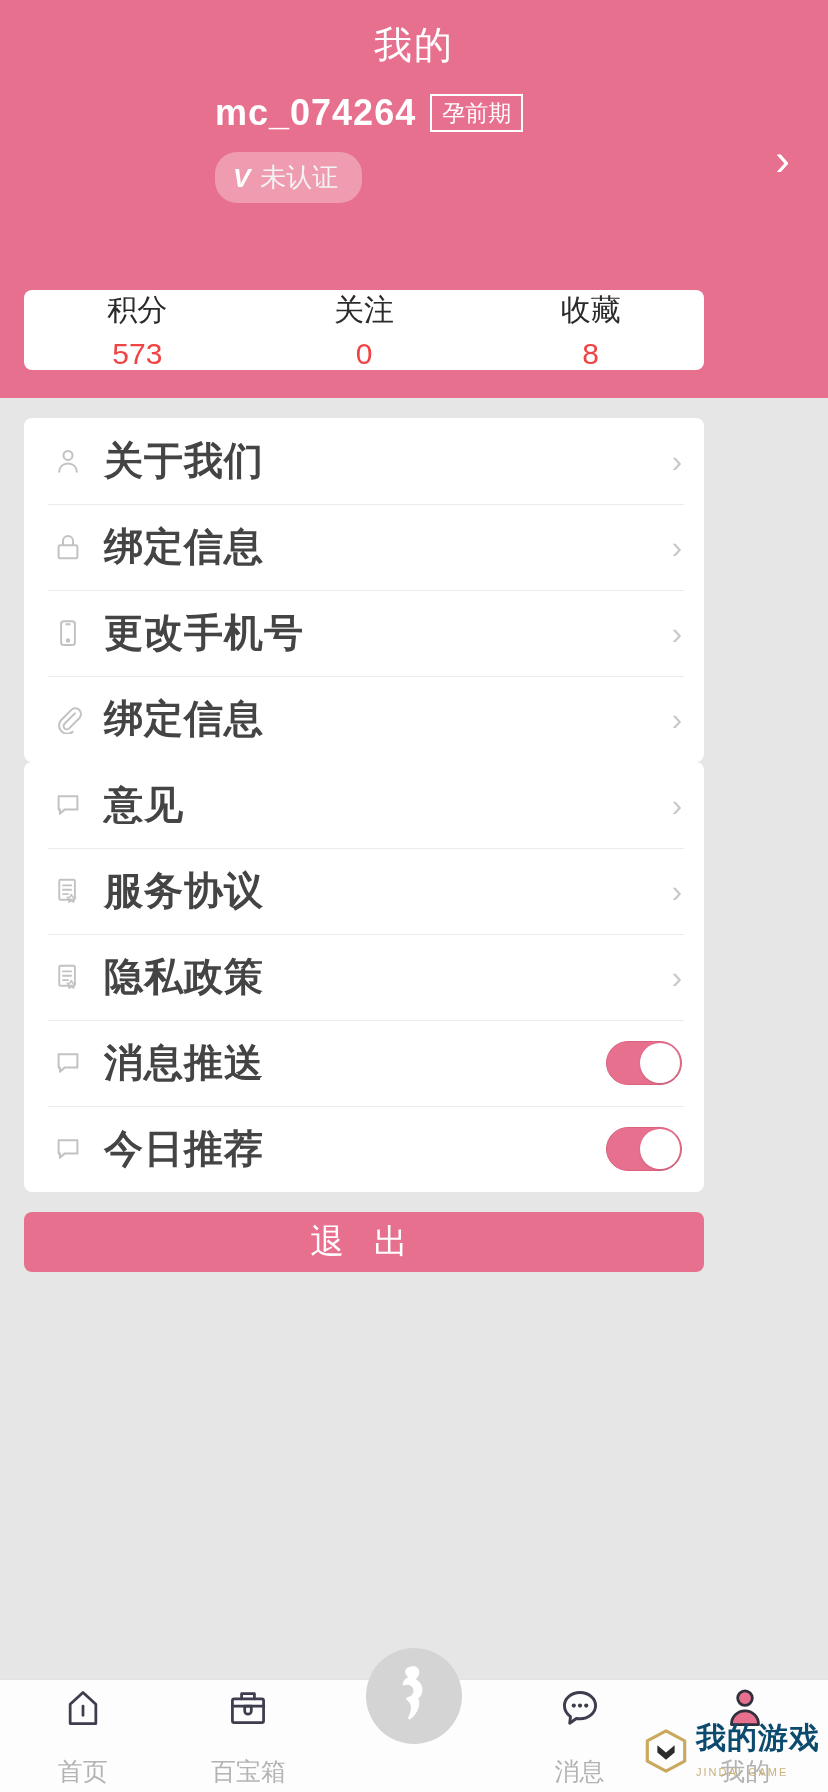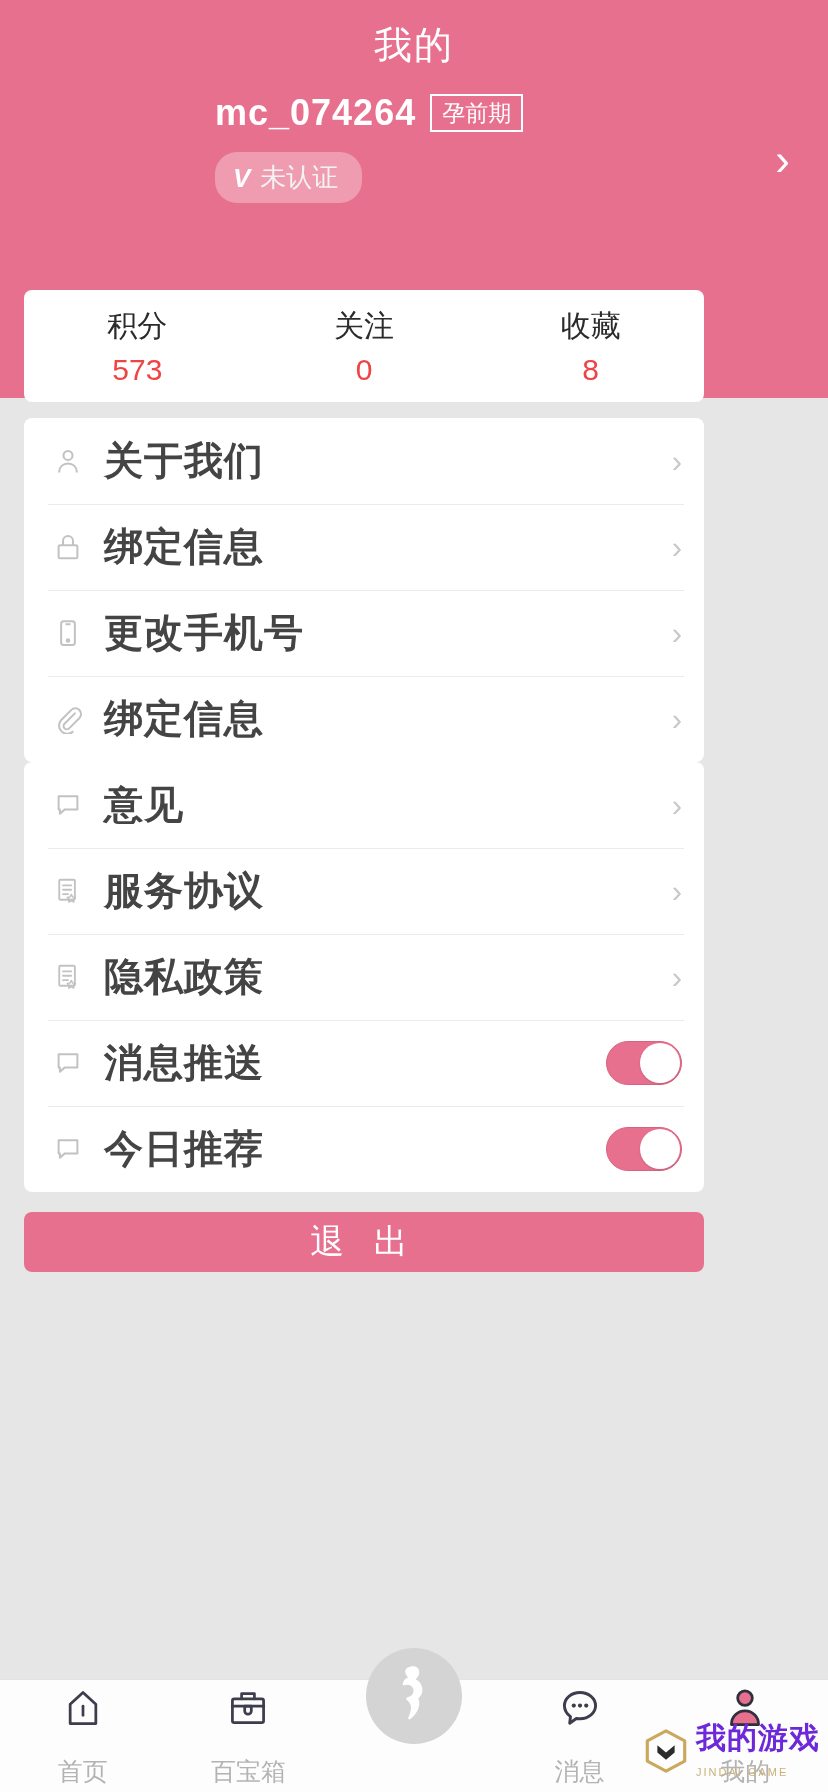--- a/index.html
+++ b/index.html
@@ -56,21 +56,21 @@
   .header-chevron {
     position:absolute; right:38px; top:58px;
     color:#ffffff; font-size:44px; font-weight:300; line-height:1;
   }
 
   
   .card {
     position:absolute; left:24px; width:680px;
     background:#ffffff; border-radius:8px;
   }
-  .stats-card { top:290px; height:112px; display:flex;align-items:center; }
+  .stats-card { top:290px; height:80px; display:flex;align-items:center; }
   .stat {
     flex:1; display:flex; flex-direction:column;
     align-items:center; justify-content:center; gap:6px;
   }
   .stat-label { font-size:30px; color:#2b2b2b; }
   .stat-value { font-size:30px; color:#ef4444; }
 
   .menu-card-1 { top:418px; }
   .menu-card-2 { top:762px; }
 
@@ -136,21 +136,21 @@
     border-radius:50%; background:#d4d4d4;
     display:flex; align-items:center; justify-content:center;
   }
 
   
   .watermark {
     position:absolute; right:8px; bottom:14px;
     display:flex; align-items:center; gap:8px; pointer-events:none;
   }
   .wm-text { display:flex; flex-direction:column; line-height:1; }
-  .wm-main { font-size:30px; font-weight:bold; color:#6d28d9; letter-spacing:1px; }
+  .wm-main { font-size:30px; font-weight:bold; color:#0c4a6e; letter-spacing:1px; }
   .wm-sub { font-size:11px; color:#c9b178; letter-spacing:2px; margin-top:14px; text-align:left; }
 </style>
 </head>
 <body>
 
 <div id="app">
 
   <div class="header">
     <div class="header-title">我的</div>
 

